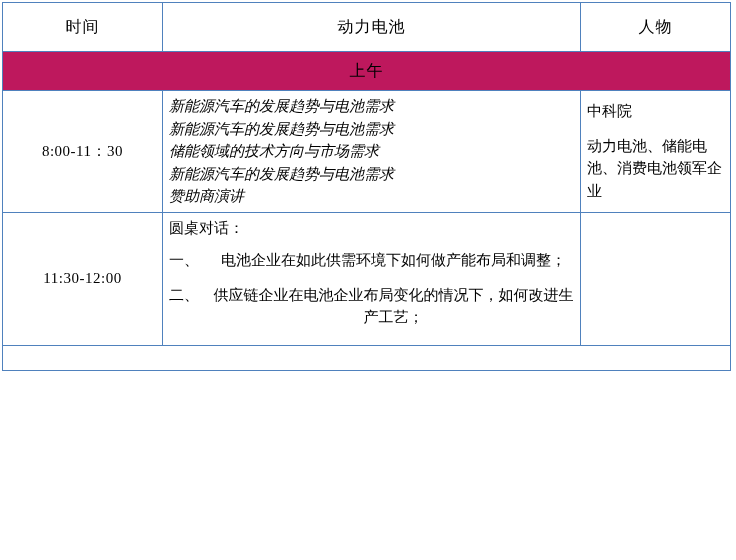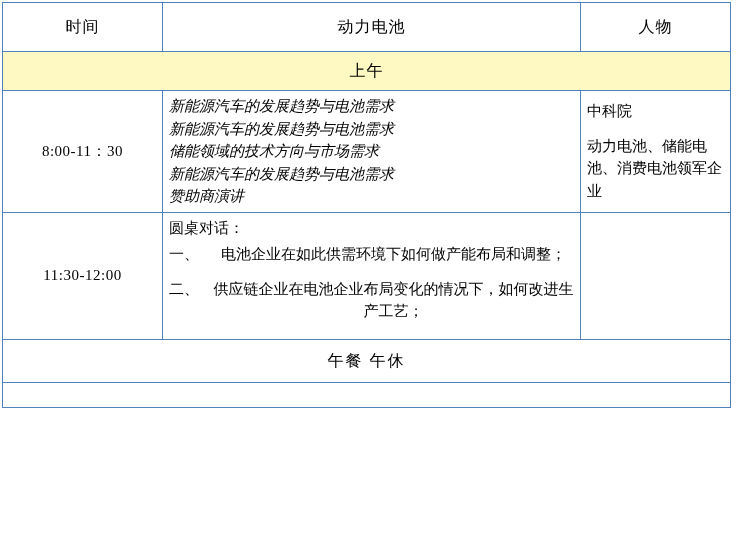--- a/index.html
+++ b/index.html
@@ -40,21 +40,21 @@
   .date-row td {
     text-align: center;
     height: 36px;
     font-size: 16px;
     letter-spacing: 1px;
   }
   .section-row td {
     text-align: center;
     height: 30px;
     font-size: 16px;
-    background: #fef9c3;
+    background: #be185d;
     letter-spacing: 1px;
   }
   .cell-center {
     text-align: center;
   }
   .cell-top {
     vertical-align: top;
   }
   .topic-line {
     display: block;
@@ -64,21 +64,21 @@
   .people-cell {
     font-size: 15px;
     line-height: 1.7;
   }
   .people-top {
     display: block;
     margin-bottom: 12px;
   }
   .roundtable-title {
     display: block;
-    margin-bottom: 4px;
+    margin-bottom: 10px;
   }
   .rt-item {
     display: flex;
     margin-bottom: 12px;
   }
   .rt-marker {
     flex: 0 0 auto;
     width: 44px;
   }
   .rt-text {
@@ -142,20 +142,17 @@
           <span class="rt-text">电池企业在如此供需环境下如何做产能布局和调整；</span>
         </div>
         <div class="rt-item">
           <span class="rt-marker">二、</span>
           <span class="rt-text">供应链企业在电池企业布局变化的情况下，如何改进生产工艺；</span>
         </div>
       </td>
       <td class="cell-top"></td>
     </tr>
 
-    <tr class="meal-row">
-      <td colspan="3">午餐    午休</td>
-    </tr>
     <tr class="partial-row">
       <td colspan="3"></td>
     </tr>
   </tbody>
 </table>
 
 </body></html>

